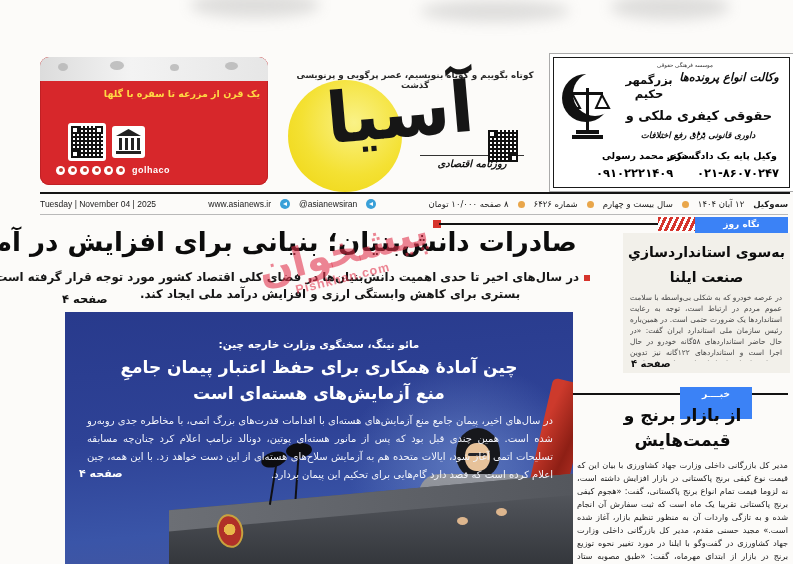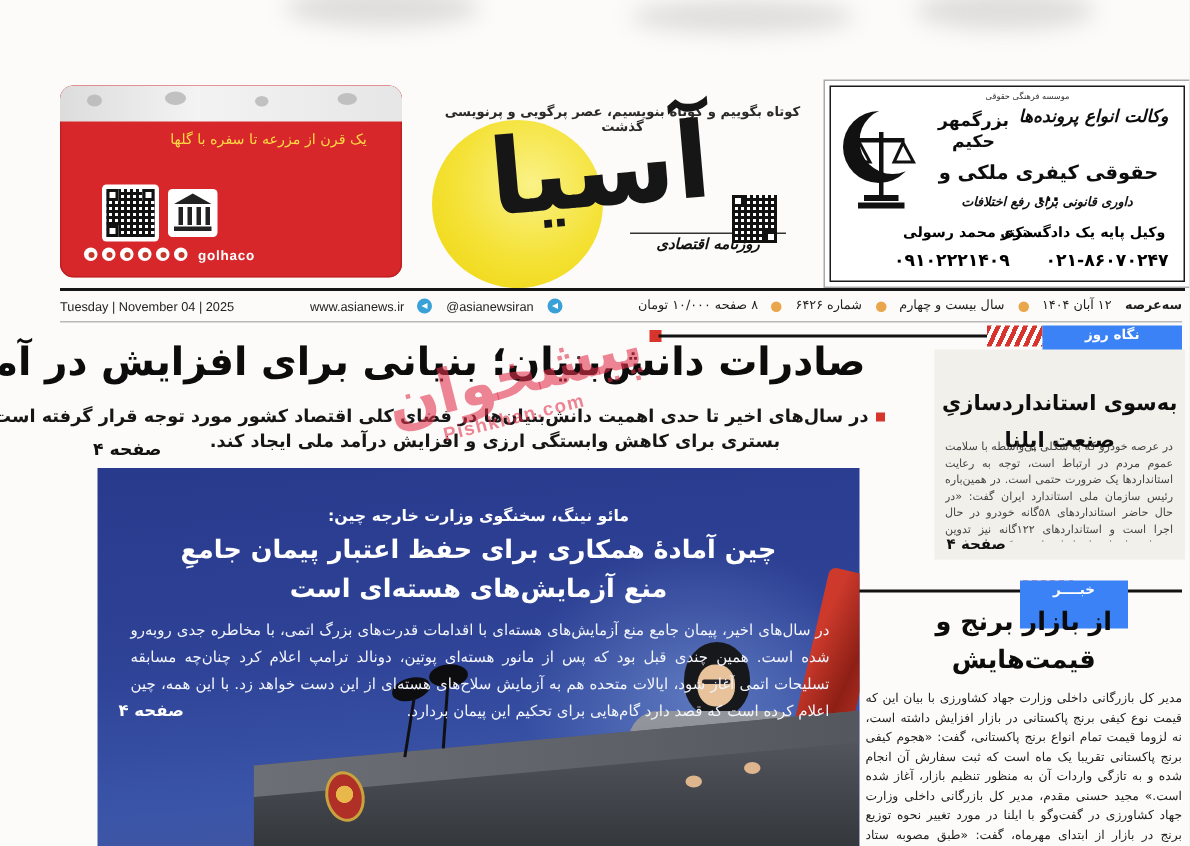--- a/index.html
+++ b/index.html
@@ -6,31 +6,31 @@
   body { background:#e8e6e2; font-family:"DejaVu Sans",sans-serif; }
   .page { position:relative; width:793px; height:564px; margin:0 auto; background:#fcfbf9; overflow:hidden; }
   .abs { position:absolute; }
   .rtl { direction:rtl; }
   .smudge { position:absolute; background:#9a9a9a; border-radius:50%; filter:blur(7px); opacity:.30; }
 
   
   .golha { left:40px; top:57px; width:228px; height:128px; background:#d7272b; border-radius:9px; overflow:hidden; box-shadow:0 0 0 1px #c02024 inset; }
   .golha-spice { left:0; top:0; right:0; height:24px; background:linear-gradient(90deg,#dcdcdc,#f3f3f3 40%,#e6e6e6); }
   .spice-dot { position:absolute; background:#b5b5b5; border-radius:50%; opacity:.8; }
-  .golha-ribbon { left:58px; top:31px; width:162px; text-align:center; color:#ffd944; font-size:9.5px; font-weight:normal; }
+  .golha-ribbon { left:58px; top:31px; width:162px; text-align:right; color:#ffd944; font-size:9.5px; font-weight:bold; }
   .golha-circle { left:109px; top:47px; width:78px; height:78px; background:#fff; border-radius:50%; box-shadow:0 0 0 3px #e9888a; }
   .golha-tag { position:absolute; top:14px; left:0; right:0; text-align:center; font-size:5.5px; color:#c0392b; font-weight:bold; }
   .golha-leaf { position:absolute; left:28px; top:22px; width:24px; height:11px; background:linear-gradient(90deg,#3f9a2f,#6fc04d); border-radius:50% 80% 50% 80%; transform:rotate(-18deg); }
   .golha-brand { position:absolute; bottom:14px; left:0; right:0; text-align:center; color:#d7272b; font-size:19px; font-weight:800; text-shadow:0 0 2px #fff; }
   .golha-chef { position:absolute; right:8px; top:10px; width:13px; height:13px; background:#d7272b; border-radius:50% 50% 40% 40%; }
   .golha-chef::before { content:""; position:absolute; top:-5px; left:2px; width:9px; height:6px; background:#fff; border-radius:50% 50% 0 0; }
   .wbox { background:#fff; border-radius:3px; }
   .qr { position:relative; background:#fff; background-image:repeating-linear-gradient(0deg,#111 0 2px,transparent 2px 4px),repeating-linear-gradient(90deg,#111 0 2px,#fff 2px 4px); }
   .qr-eye { position:absolute; width:8px; height:8px; border:2px solid #111; background:#fff; }
-  .social-row { left:16px; top:108px; display:flex; gap:3px; direction:ltr; }
+  .social-row { left:16px; top:108px; display:flex; align-items:center; gap:3px; direction:ltr; }
   .soc { width:9px; height:9px; border-radius:50%; background:#fff; display:flex; align-items:center; justify-content:center; }
   .soc i { width:4px; height:4px; border-radius:50%; background:#c0392b; }
   .golha-handle { color:#fff; font-weight:bold; font-size:9px; margin-left:4px; letter-spacing:.5px; font-family:"Liberation Sans",sans-serif; }
 
   
   .mast-slogan { left:295px; top:70px; width:240px; text-align:center; font-size:8.8px; font-weight:600; color:#2a2a2a; }
   .sun { left:288px; top:80px; width:114px; height:112px; border-radius:50%; background:radial-gradient(circle at 58% 38%,#faf287 0%,#f4e133 55%,#eed40e 100%); }
   .asia-title { left:300px; top:78px; width:200px; text-align:center; font-size:70px; font-weight:800; color:#161616; transform:rotate(-5deg); line-height:1; }
   .mast-sub { left:420px; top:155px; width:104px; text-align:center; font-size:10px; font-weight:700; font-style:italic; color:#111; border-top:1px solid #333; padding-top:2px; }
   .mast-qr { left:488px; top:130px; width:30px; height:32px; }
@@ -89,21 +89,21 @@
   .emblem { left:152px; top:202px; width:26px; height:34px; border:2px solid #c9a23e; border-radius:50%; background:radial-gradient(circle at 50% 45%,#e8b84a 0 28%,#b03028 30% 100%); transform:rotate(-12deg); z-index:4; }
   .mic { width:26px; height:15px; background:#0d0d10; border-radius:50%; z-index:4; }
   .mic-stalk { width:2px; background:#101014; z-index:4; }
   .china-kicker { left:20px; top:26px; width:468px; text-align:center; color:#fff; font-size:10.5px; font-weight:700; z-index:5; }
   .china-h { left:14px; top:42px; width:480px; text-align:center; color:#fff; font-size:17px; font-weight:800; line-height:1.55; z-index:5; }
   .china-body { left:22px; top:100px; width:466px; color:#f2f4fb; font-size:10px; line-height:1.8; font-weight:500; text-align:justify; z-index:5; }
   .china-pref { left:14px; top:155px; color:#fff; font-size:11px; font-weight:800; z-index:6; }
 
   
   .negah { left:623px; top:233px; width:167px; height:140px; background:#f2f0ea; }
-  .negah-h { position:absolute; top:24px; left:0; right:0; text-align:center; font-size:14px; font-weight:800; color:#0d0d0d; line-height:1.75; }
+  .negah-h { position:absolute; top:7px; left:0; right:0; text-align:center; font-size:14px; font-weight:800; color:#0d0d0d; line-height:1.75; }
   .negah-body { position:absolute; top:60px; left:7px; right:8px; height:68px; overflow:hidden; font-size:7.4px; line-height:1.48; color:#454545; font-weight:500; text-align:justify; }
   .negah-pref { position:absolute; bottom:4px; left:8px; font-size:10px; font-weight:800; color:#111; }
   .khabar-h { left:577px; top:403px; width:211px; text-align:center; font-size:17px; font-weight:800; color:#0c0c0c; line-height:1.45; }
   .khabar-body { left:577px; top:459px; width:211px; height:105px; overflow:hidden; font-size:8.2px; line-height:1.58; color:#222; font-weight:500; text-align:justify; }
 </style>
 </head>
 <body>
 
 <div class="page">
 
@@ -188,21 +188,21 @@
     <div class="abs law-bold rtl">حقوقی کیفری ملکی و ...</div>
     <div class="abs law-arb rtl">داوری قانونی برای رفع اختلافات</div>
     <div class="abs law-name rtl">دکتر محمد رسولی</div>
     <div class="abs law-role rtl">وکیل پایه یک دادگستری</div>
     <div class="abs law-ph1 rtl">۰۲۱-۸۶۰۷۰۲۴۷</div>
     <div class="abs law-ph2 rtl">۰۹۱۰۲۲۲۱۴۰۹</div>
   </div>
 
   <div class="abs dateline">
     <div class="dl-g">
-      <span style="font-weight:bold;">سه‌عرصه</span>
+      <span style="font-weight:bold;">سه‌وکیل</span>
       <span>۱۲ آبان ۱۴۰۴</span>
       <span class="dl-dot"></span>
       <span>سال بیست و چهارم</span>
       <span class="dl-dot"></span>
       <span>شماره ۶۴۲۶</span>
       <span class="dl-dot"></span>
       <span>۸ صفحه  ۱۰/۰۰۰ تومان</span>
     </div>
     <div class="dl-g" style="direction:ltr;">
       <span class="dl-en">www.asianews.ir</span>

